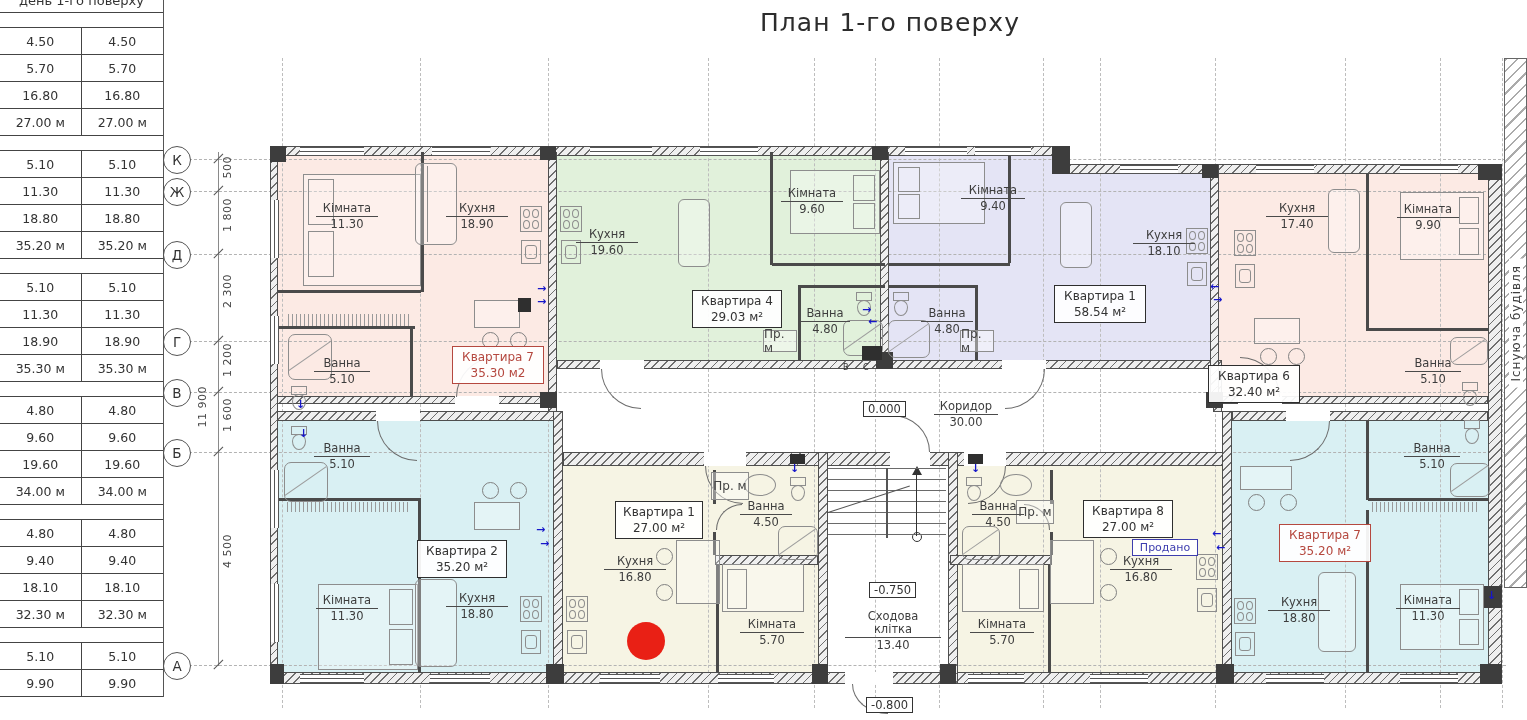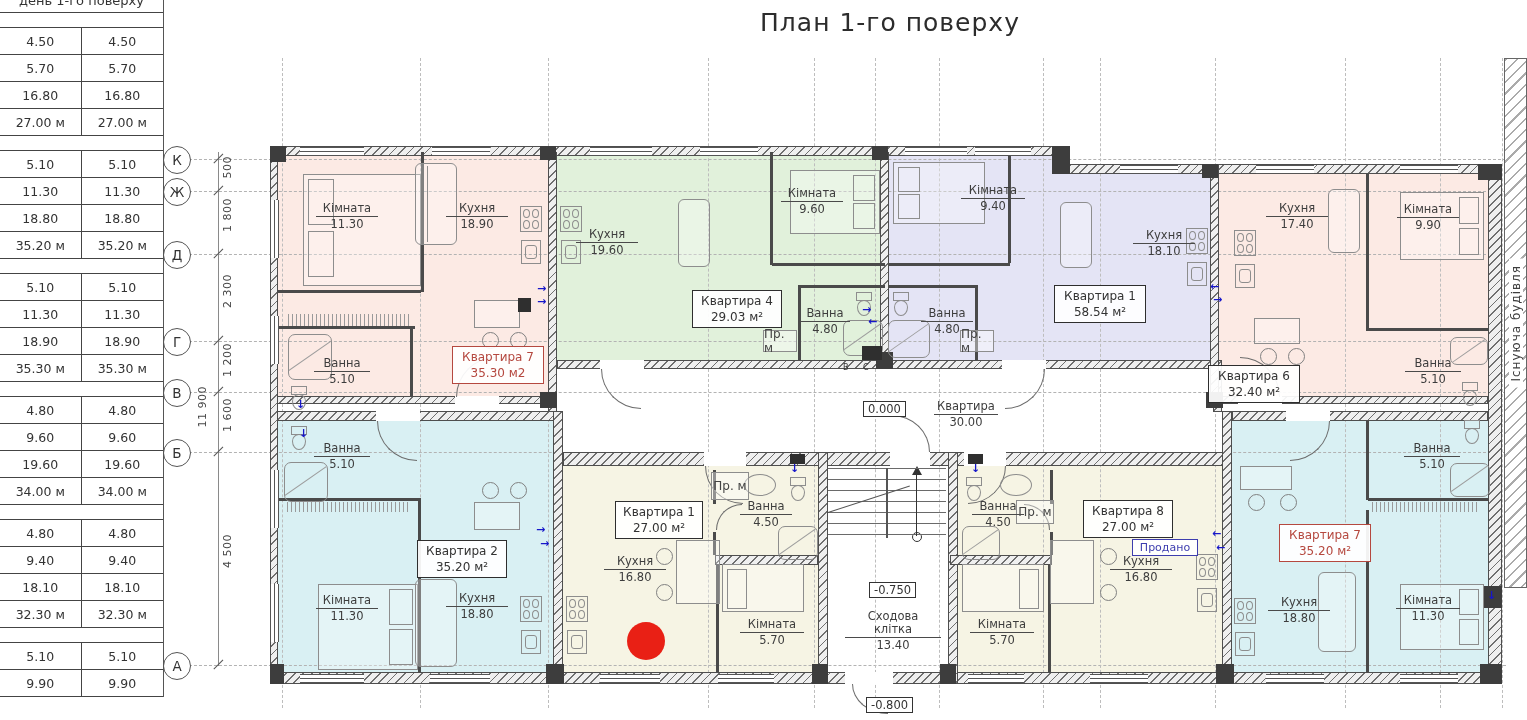--- a/index.html
+++ b/index.html
@@ -513,21 +513,21 @@
   </div>
 <div class="rl" style="left:1268px;top:596px;width:62px">
     <span class="n">Кухня</span>
     <span class="v">18.80</span>
   </div>
 <div class="rl" style="left:1396px;top:594px;width:64px">
     <span class="n">Кімната</span>
     <span class="v">11.30</span>
   </div>
 <div class="rl" style="left:934px;top:400px;width:64px">
-    <span class="n">Квартира</span>
+    <span class="n">Коридор</span>
     <span class="v">30.00</span>
   </div>
 <div class="rl" style="left:845px;top:610px;width:96px">
     <span class="n">Сходова клітка</span>
     <span class="v">13.40</span>
   </div>
 
 <div class="abox" style="left:615px;top:501px;width:78px"><span>Квартира 1</span><br><span>27.00 м²</span></div>
 <div class="abox" style="left:417px;top:540px;width:80px"><span>Квартира 2</span><br><span>35.20 м²</span></div>
 <div class="abox red" style="left:452px;top:346px;width:82px"><span>Квартира 7</span><br><span>35.30 м2</span></div>

